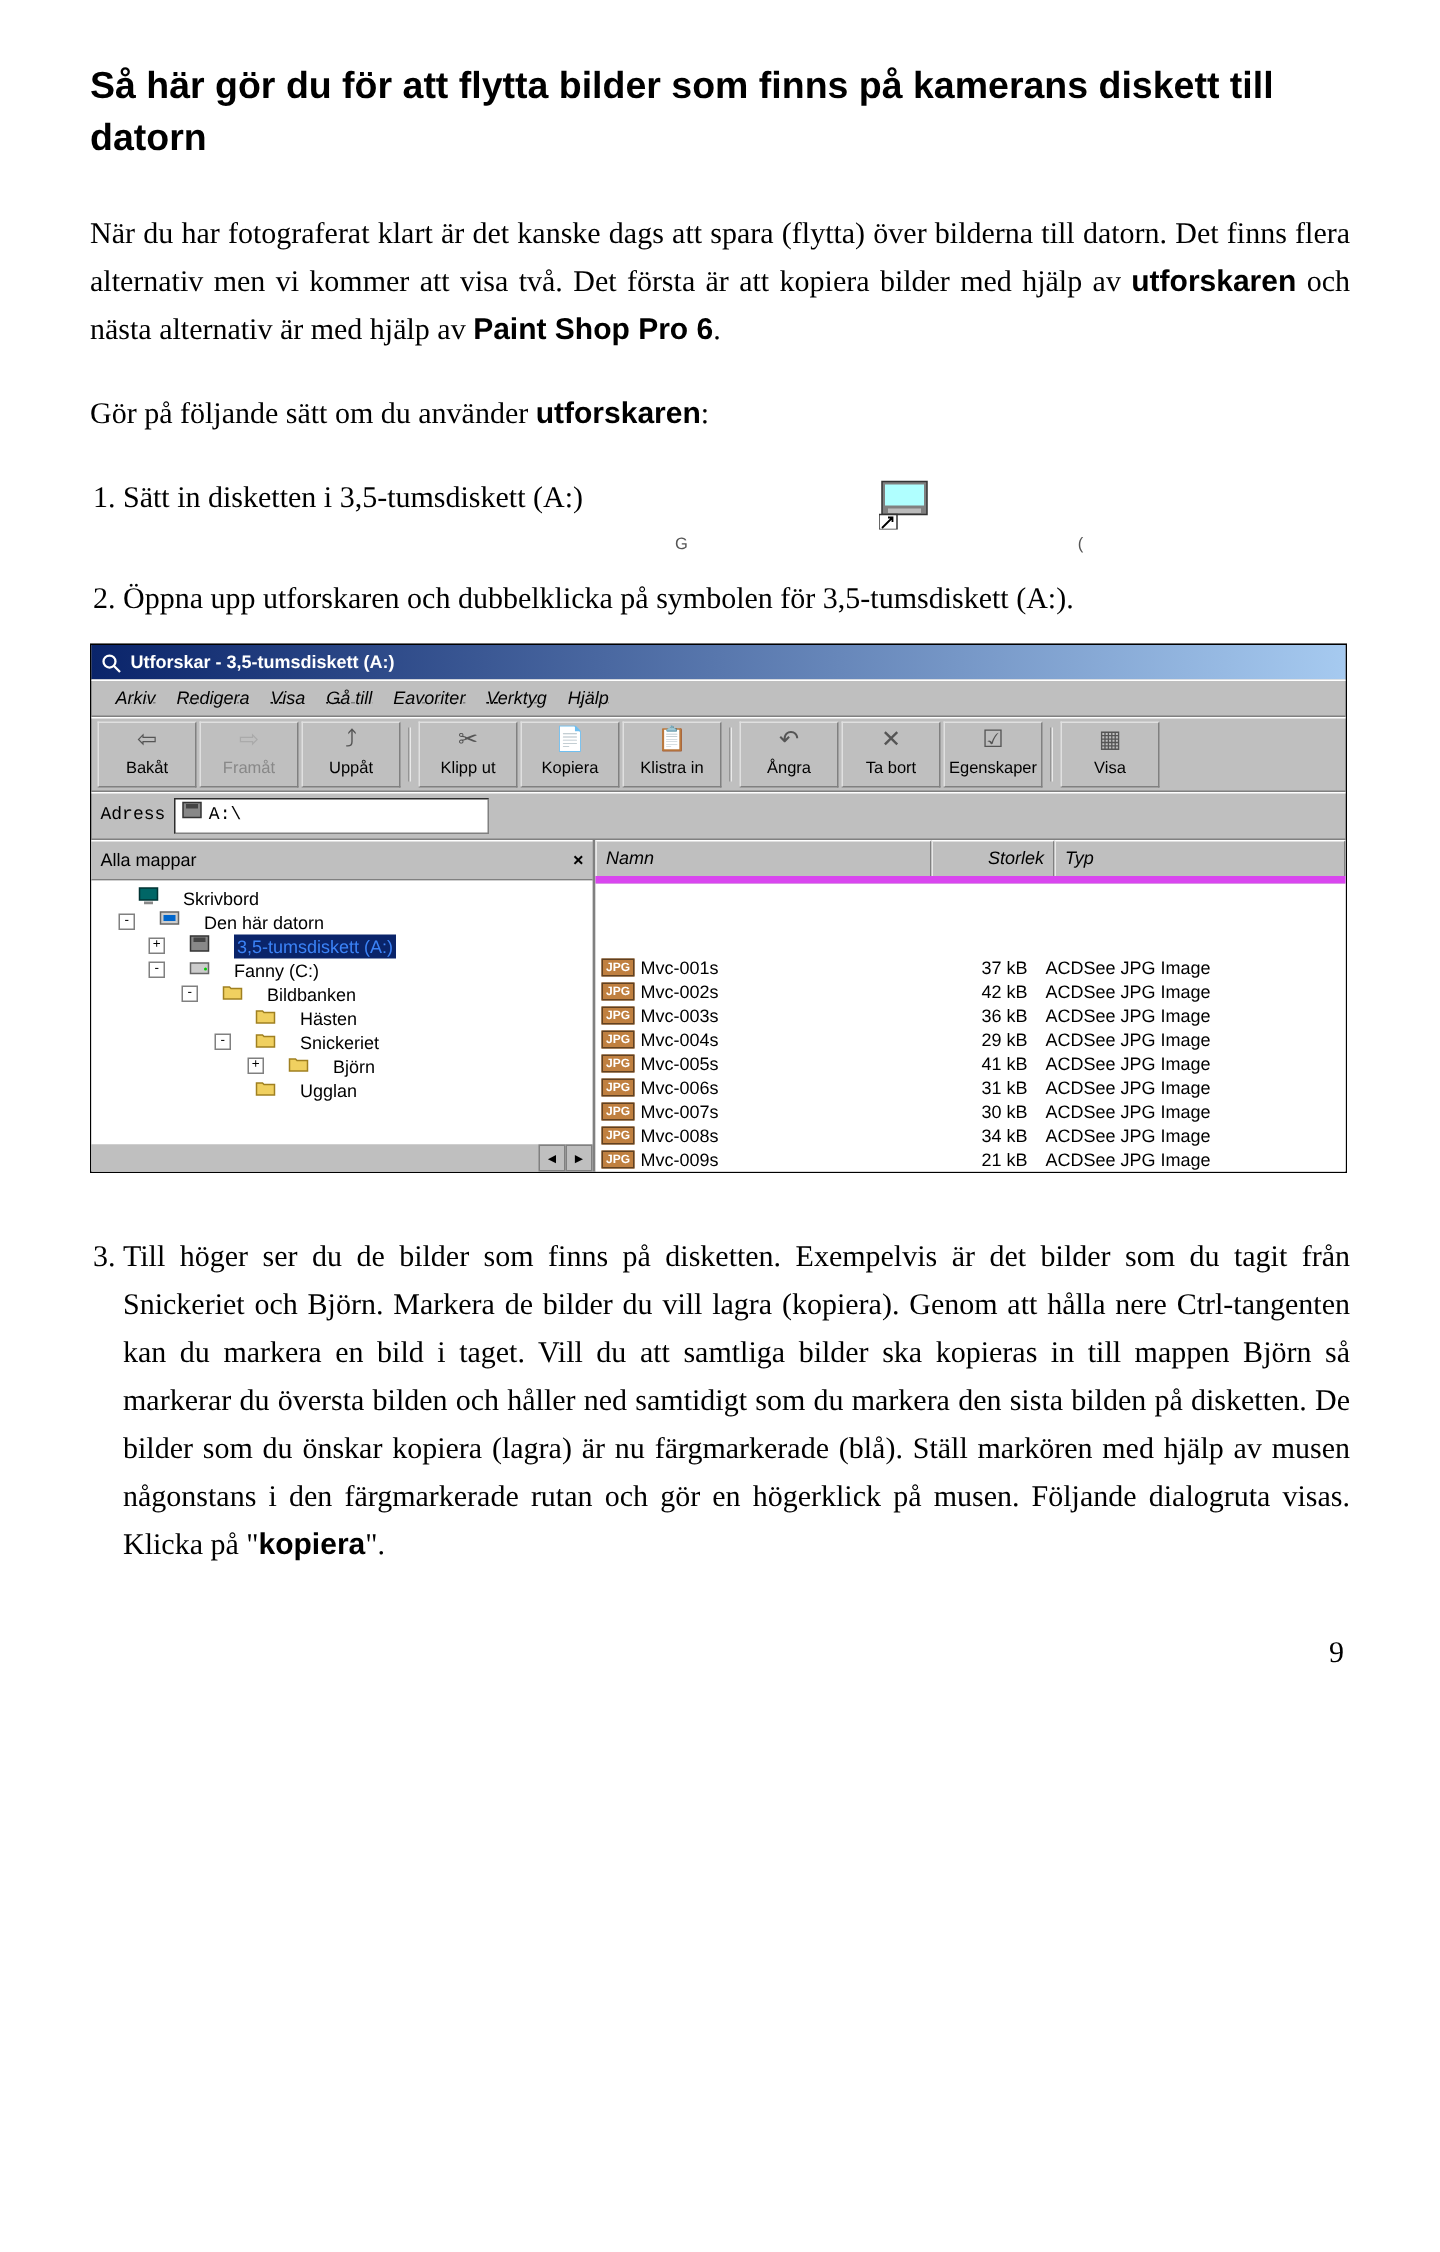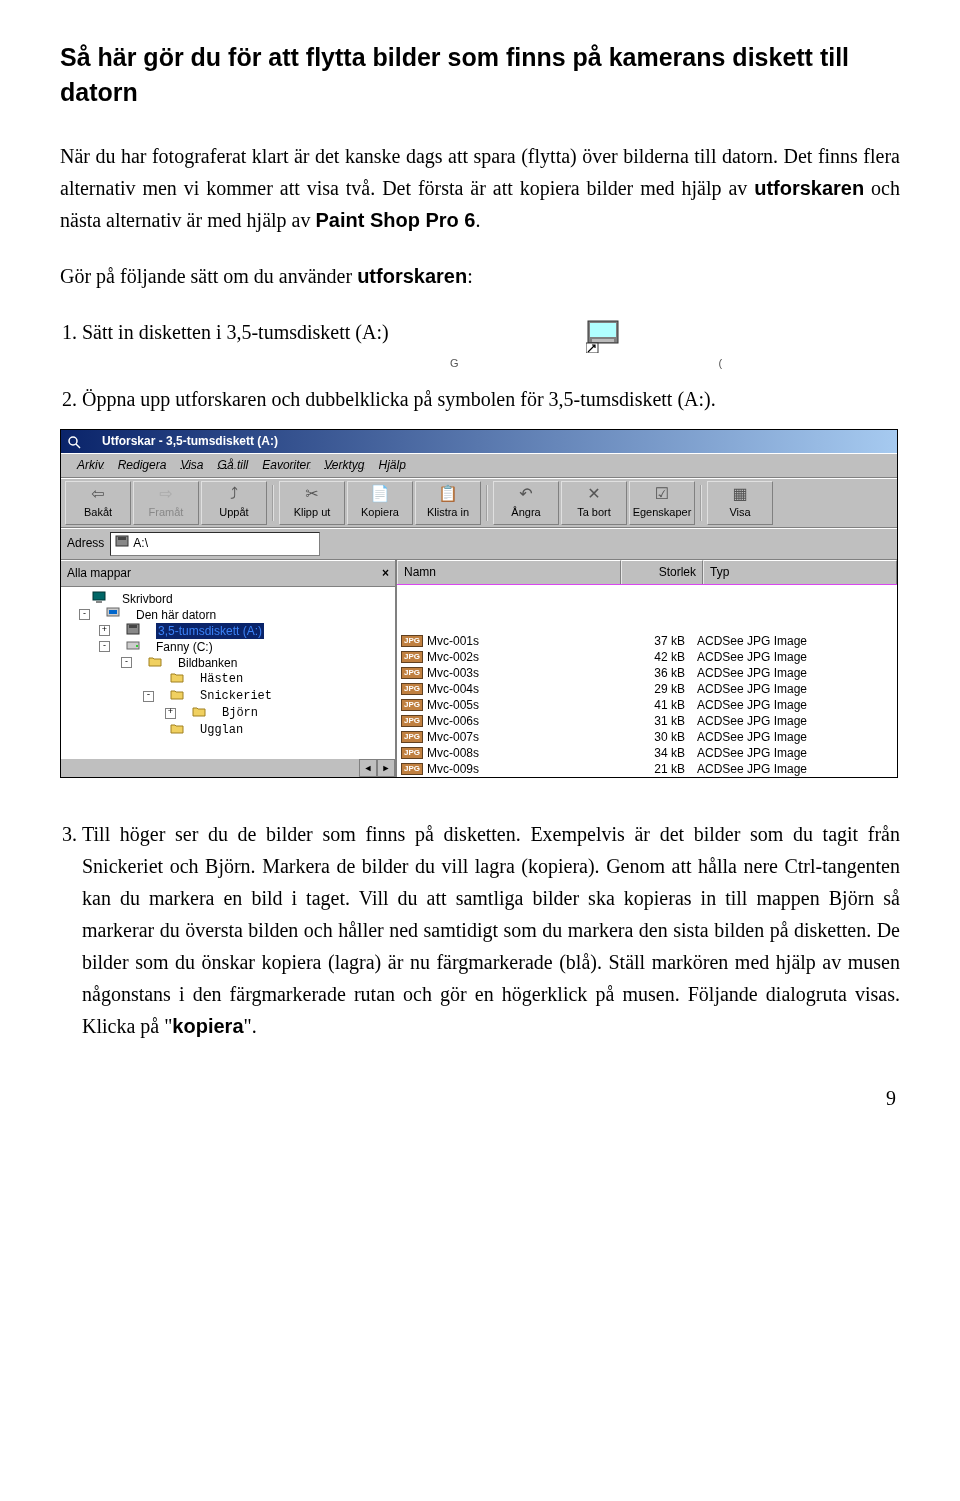--- a/index.html
+++ b/index.html
@@ -56,21 +56,21 @@
     background: #bfbfbf;
     margin: 10px 0 40px 0;
     user-select: none;
   }
   .titlebar {
     background: linear-gradient(to right,#0a246a,#a6caf0);
     color: #fff;
     padding: 2px 6px;
     display: flex;
     align-items: center;
-    gap: 21px;
+    gap: 6px;
     font-weight: bold;
     font-size: 12px;
   }
   .titlebar .ticon { display:inline-flex;}
   .menubar {
     background: #bfbfbf;
     padding: 2px 16px;
     display: flex;
     gap: 14px;
     border-bottom: 1px solid #808080;
@@ -112,20 +112,21 @@
   }
   .addrbar {
     background:#bfbfbf;
     border-top: 1px solid #fff;
     border-bottom:1px solid #808080;
     padding: 3px 6px;
     display:flex;
     align-items:center;
     gap: 6px;
     font-size:12px;
+    font-family:Liberation Mono, monospace;
   }
   .addrbar .field {
     background: #fff;
     border: 1px inset #808080;
     padding: 1px 4px;
     display:inline-flex;
     align-items:center;
     gap:4px;
     min-width: 200px;
   }
@@ -161,38 +162,39 @@
   .tree-row {
     display:flex;
     align-items:center;
     gap:16px;
     padding-left: 2px;
     white-space: nowrap;
   }
   .indent1 { padding-left: 16px;}
   .indent2 { padding-left: 36px;}
   .indent3 { padding-left: 58px;}
-  .indent4 { padding-left: 80px; font-family: Liberation Mono, monospace;}
+  .indent4 { padding-left: 80px;}
   .tree-toggle {
     width:9px; height:9px; border:1px solid #808080; font-size:9px; line-height:7px; text-align:center; background:#fff; color:#000;
   }
   .tree-node-spacer { width:11px; display:inline-block;}
   .selected {
     background:#0a246a; color:#3b82f6; padding:0 2px;
   }
   .scroll-arrow {
     width:16px; height:16px; background:#bfbfbf; border:1px solid #808080; font-size:9px; display:flex;align-items:center;justify-content:center;
   }
   .tree-scroll { display:flex; justify-content:flex-end; background:#bfbfbf;}
   .list-pane { flex:1; background:#fff;}
   .list-header {
     display:flex;
     background:#bfbfbf;
     font-size:12px;
-    border-bottom:1px solid #d946ef;
+    border-bottom:5px solid #d946ef;
+    font-style:italic;
   }
   .col {
     border-right:1px solid #808080;
     border-top:1px solid #fff;
     border-left:1px solid #e8e8e8;
     padding:2px 6px;
   }
   .col-name { flex: 0 0 210px;}
   .col-size { flex: 0 0 68px; text-align:right;}
   .col-type { flex:1;}

